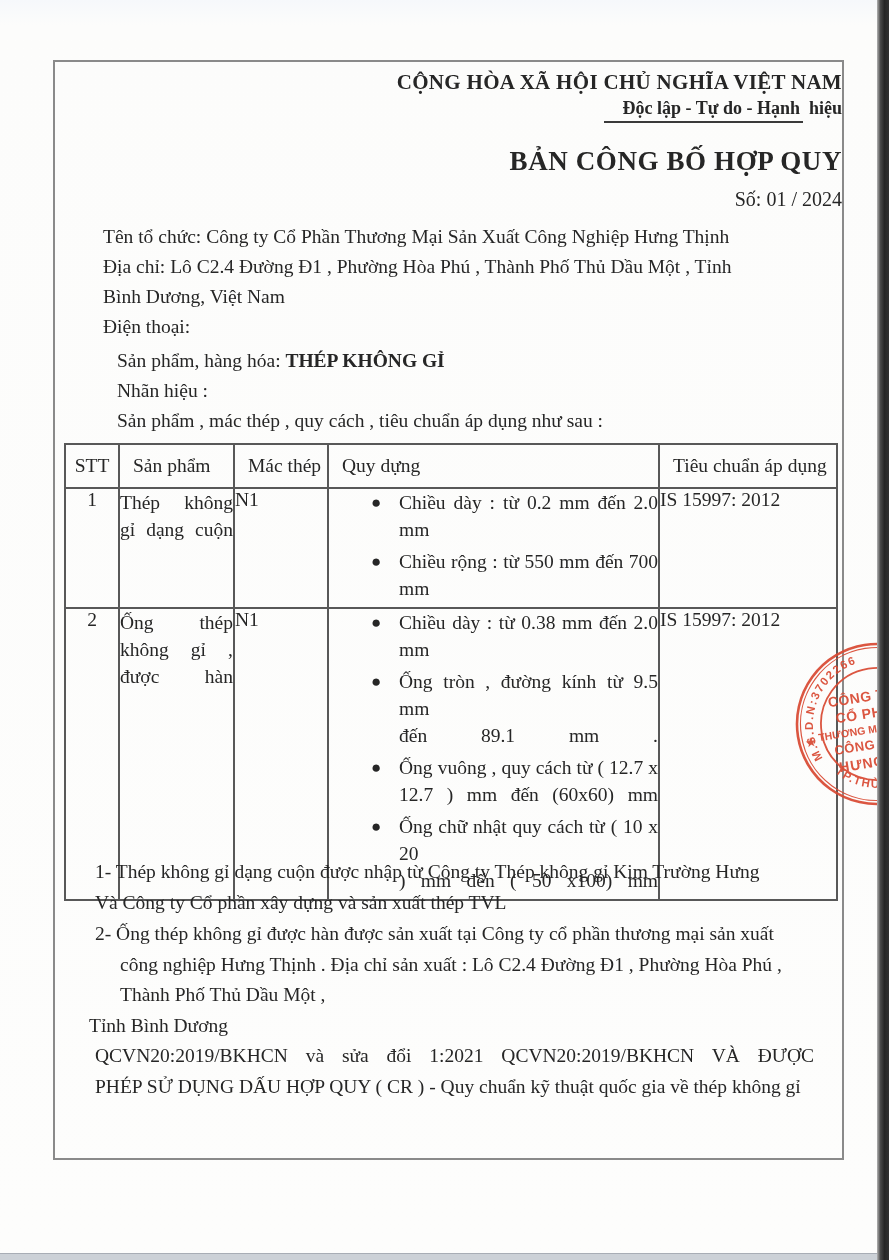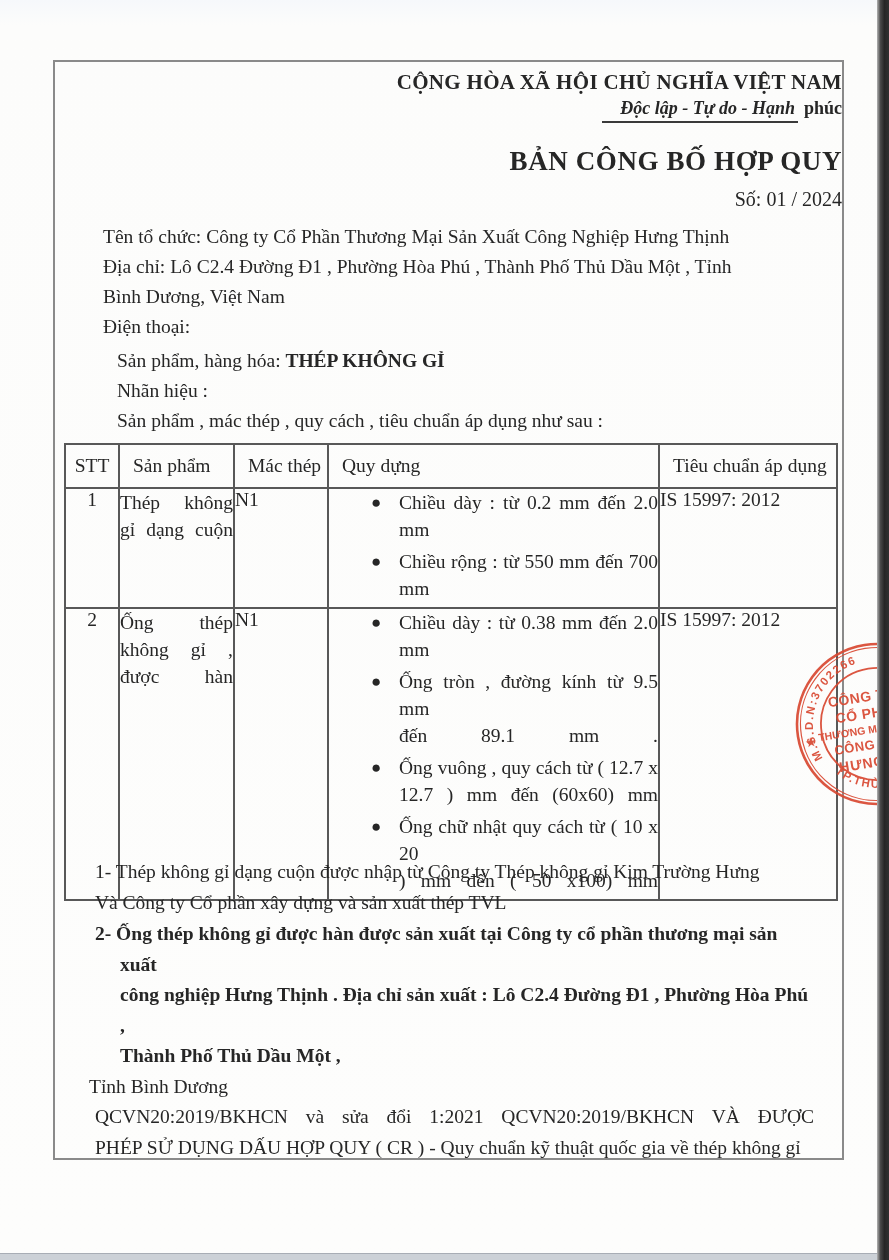--- a/index.html
+++ b/index.html
@@ -18,21 +18,21 @@
     background:#ccd1d7;border-top:1px solid #a8adb5;}
 
   
   .frame{position:absolute;left:53px;top:60px;width:791px;height:1100px;
     border:2px solid #8a8a8a;}
 
   .center{text-align:right;}
   .h-republic{position:absolute;top:8px;left:0;width:100%;
     font-weight:bold;font-size:21px;letter-spacing:.3px;}
   .h-motto{position:absolute;top:36px;left:0;width:100%;font-weight:bold;font-size:18px;}
-  .h-motto .u{border-bottom:2px solid #3a3a3a;padding:0 3px 3px 18px;font-style:italic;}
+  .h-motto .u{border-bottom:2px solid #3a3a3a;padding:0 3px 3px 18px;}
   .h-motto .tail{margin-left:6px;}
   .h-title{position:absolute;top:84px;left:0;width:100%;
     font-weight:bold;font-size:27px;letter-spacing:.6px;}
   .h-number{position:absolute;top:126px;left:0;width:100%;font-size:20px;}
 
   .info{position:absolute;top:160px;left:48px;right:26px;font-size:19.5px;line-height:30px;}
   .info p{margin:0;}
   .info .indent{margin-left:14px;}
   .info .gap{margin-top:4px;}
   .bold{font-weight:bold;}
@@ -52,42 +52,42 @@
   td.qc{padding:5px 14px 0 0;}
   td.tc{padding:9px 4px 0 12px;}
   ul.bullets{list-style:none;margin:0;padding:0 0 0 42px;}
   ul.bullets li{display:flex;margin-bottom:5px;line-height:27px;}
   ul.bullets .dot{width:28px;flex:none;font-size:17px;}
   ul.bullets .txt{flex:1;text-align:justify;text-align-last:justify;}
 
   .notes{position:absolute;top:795px;left:40px;right:28px;
     font-size:19.5px;line-height:30.5px;}
   .notes p{margin:0;}
-  .notes .item2{padding-left:25px;text-indent:-25px;margin-top:1px;font-weight:bold;}
+  .notes .item2{padding-left:25px;text-indent:-25px;margin-top:1px;}
   .notes .plain{margin-left:-6px;}
   .qcvn1{text-align:justify;text-align-last:justify;}
   .qcvn2{margin-left:-33px;}
 
   
   svg.stamp{position:absolute;left:777px;top:624px;width:200px;height:200px;
     z-index:20;opacity:.93;}
   svg.stamp text{fill:#d94a33;font-family:"Liberation Sans","DejaVu Sans",sans-serif;font-weight:bold;}
   svg.stamp circle{fill:none;stroke:#d94a33;}
 </style>
 </head>
 <body>
 
 <div class="page">
 
   <div class="frame">
 
     <div class="h-republic center">CỘNG HÒA XÃ HỘI CHỦ NGHĨA VIỆT NAM</div>
 
     <div class="h-motto center">
-      <span class="u">Độc lập - Tự do - Hạnh</span><span class="tail">phúc</span>
+      <span class="u">Độc lập - Tự do - Hạnh</span><span class="tail">hiệu</span>
     </div>
 
     <div class="h-title center">BẢN CÔNG BỐ HỢP QUY</div>
 
     <div class="h-number center">Số: 01 / 2024</div>
 
     <div class="info">
       <p>Tên tổ chức: Công ty Cổ Phần Thương Mại Sản Xuất Công Nghiệp Hưng Thịnh</p>
       <p>Địa chỉ: Lô C2.4 Đường Đ1 , Phường Hòa Phú , Thành Phố Thủ Dầu Một , Tỉnh<br>Bình Dương, Việt Nam</p>
       <p>Điện thoại:</p>

